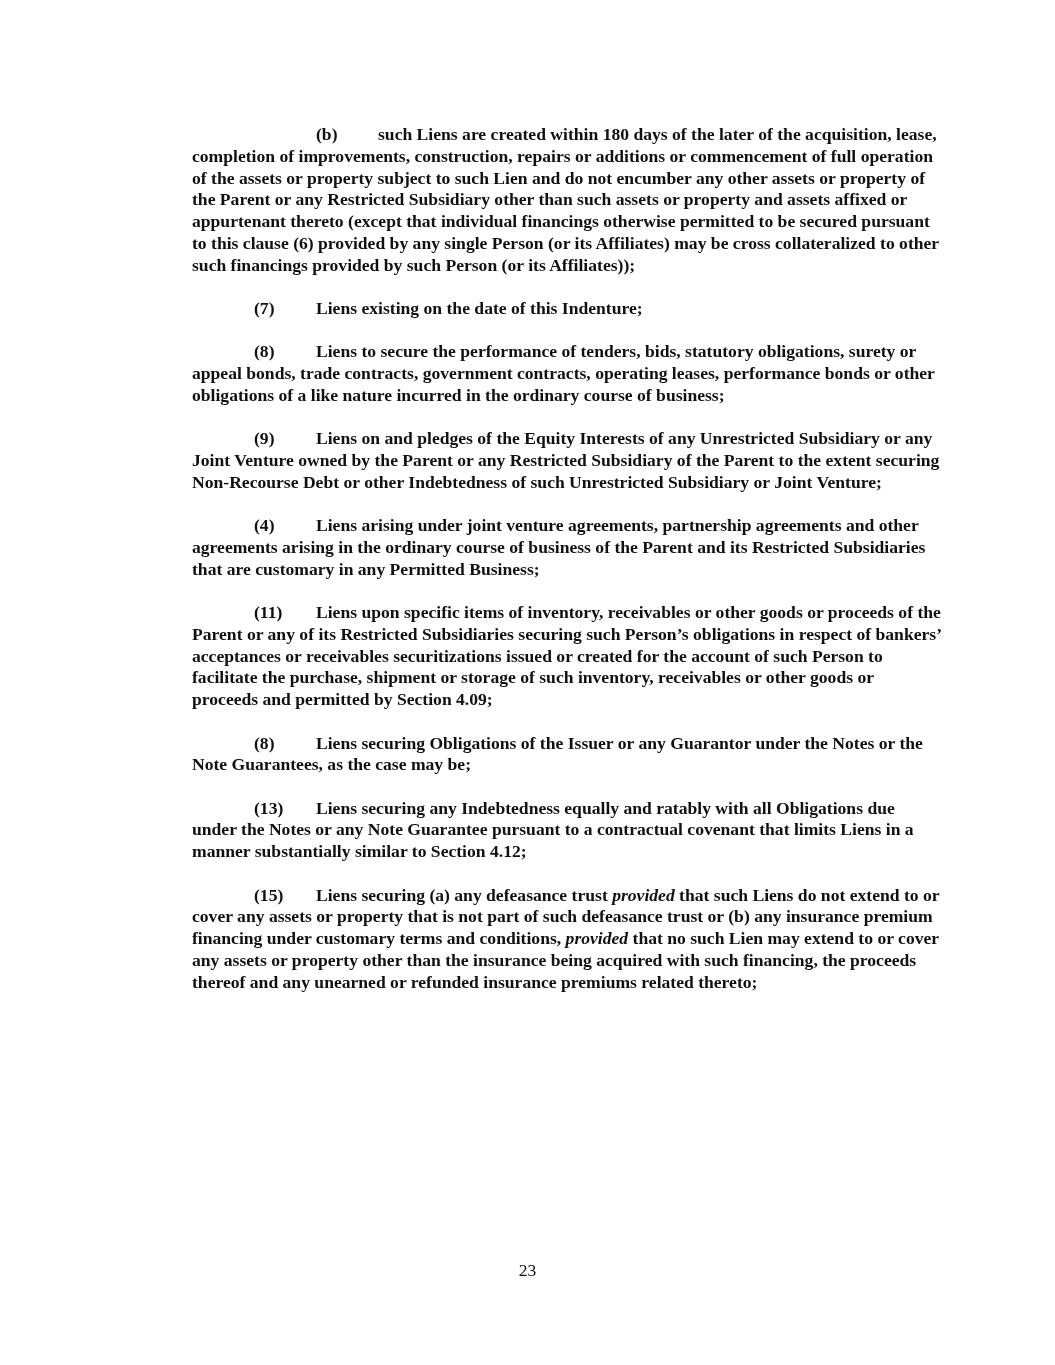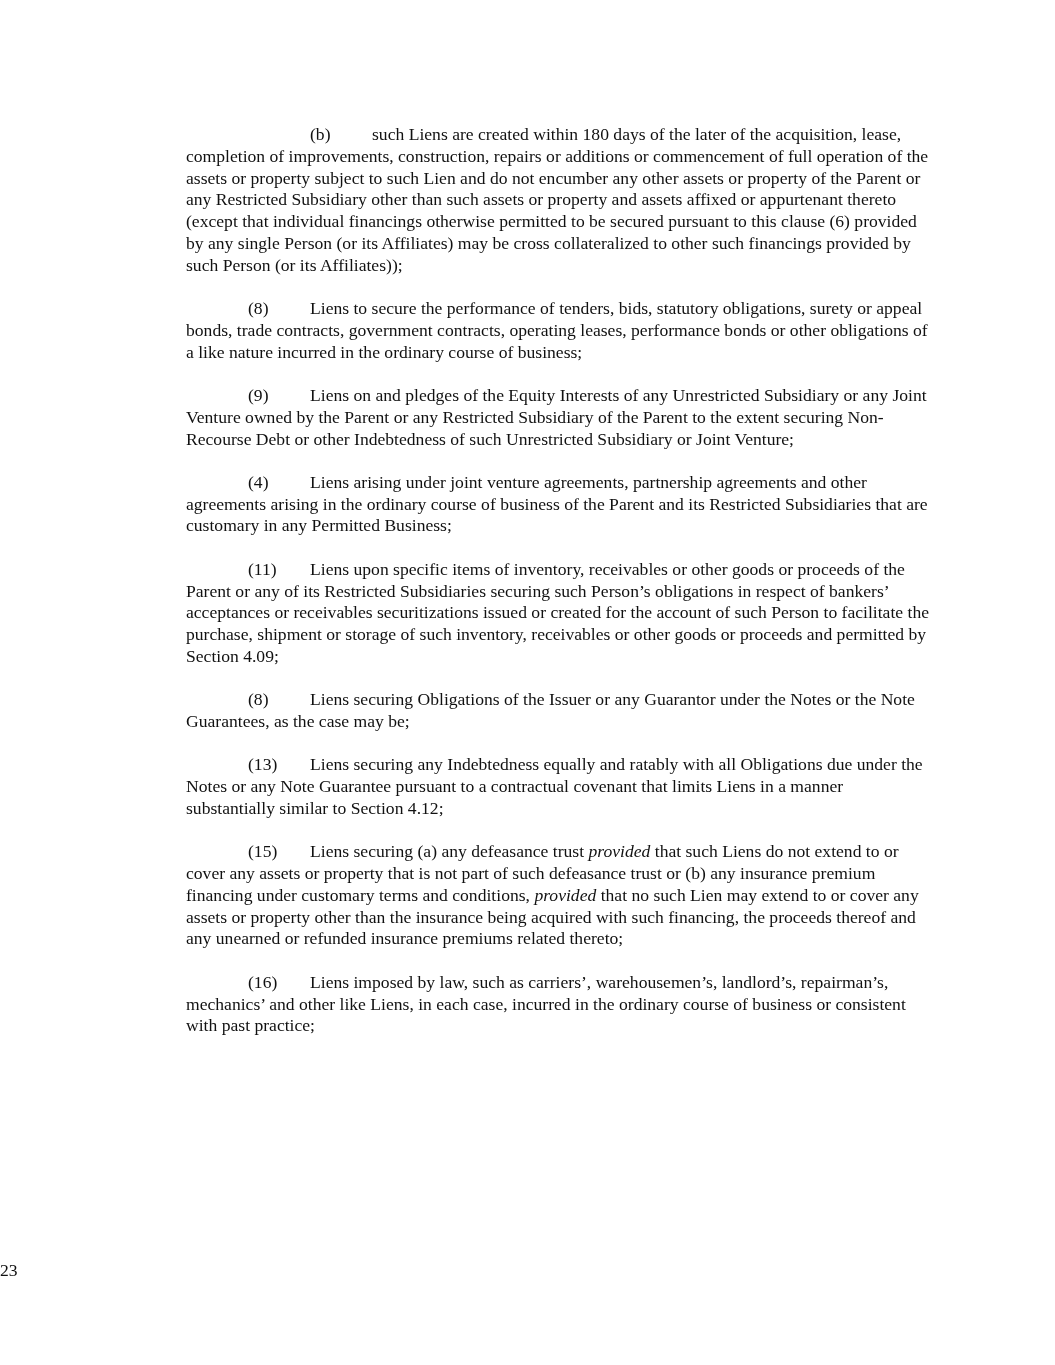--- a/index.html
+++ b/index.html
@@ -12,23 +12,24 @@
     height: 1365px;
     position: relative;
     overflow: hidden;
     font-family: "Liberation Serif", "DejaVu Serif", serif;
     color: #111111;
     font-size: 17.6px;
     line-height: 21.8px;
   }
   .page {
     position: absolute;
-    left: 186px;
+    left: 192px;
     top: 124px;
     width: 750px;
+    font-weight: bold;
   }
   .para {
     margin: 0 0 21.5px 0;
     text-indent: 62px;
     text-align: left;
   }
   .para.sub {
     text-indent: 124px;
   }
   .label {
@@ -38,31 +39,35 @@
   }
   .label.lbl-b {
     width: 62px;
   }
   .it { font-style: italic; text-align: right; }
   .page-number {
     position: absolute;
     left: 0;
     width: 1055px;
     top: 1260px;
+    text-align: center;
   }
 </style>
 </head>
 <body>
 
 <div class="page">
 
   <p class="para sub">
     <span class="label lbl-b">(b)</span><span>such Liens are created within 180 days of the later of the acquisition, lease, completion of improvements, construction, repairs or additions or commencement of full operation of the assets or property subject to such Lien and do not encumber any other assets or property of the Parent or any Restricted Subsidiary other than such assets or property and assets affixed or appurtenant thereto (except that individual financings otherwise permitted to be secured pursuant to this clause (6) provided by any single Person (or its Affiliates) may be cross collateralized to other such financings provided by such Person (or its Affiliates));</span>
   </p>
 
+  <p class="para">
+    <span class="label">(7)</span><span>Liens existing on the date of this Indenture;</span>
+  </p>
 
   <p class="para">
     <span class="label">(8)</span><span>Liens to secure the performance of tenders, bids, statutory obligations, surety or appeal bonds, trade contracts, government contracts, operating leases, performance bonds or other obligations of a like nature incurred in the ordinary course of business;</span>
   </p>
 
   <p class="para">
     <span class="label">(9)</span><span>Liens on and pledges of the Equity Interests of any Unrestricted Subsidiary or any Joint Venture owned by the Parent or any Restricted Subsidiary of the Parent to the extent securing Non-Recourse Debt or other Indebtedness of such Unrestricted Subsidiary or Joint Venture;</span>
   </p>
 
   <p class="para">
@@ -79,19 +84,16 @@
 
   <p class="para">
     <span class="label">(13)</span><span>Liens securing any Indebtedness equally and ratably with all Obligations due under the Notes or any Note Guarantee pursuant to a contractual covenant that limits Liens in a manner substantially similar to Section 4.12;</span>
   </p>
 
 
   <p class="para">
     <span class="label">(15)</span><span>Liens securing (a) any defeasance trust </span><span class="it">provided</span><span> that such Liens do not extend to or cover any assets or property that is not part of such defeasance trust or (b) any insurance premium financing under customary terms and conditions, </span><span class="it">provided</span><span> that no such Lien may extend to or cover any assets or property other than the insurance being acquired with such financing, the proceeds thereof and any unearned or refunded insurance premiums related thereto;</span>
   </p>
 
-  <p class="para">
-    <span class="label">(16)</span><span>Liens imposed by law, such as carriers’, warehousemen’s, landlord’s, repairman’s, mechanics’ and other like Liens, in each case, incurred in the ordinary course of business or consistent with past practice;</span>
-  </p>
 
 </div>
 
 <div class="page-number">23</div>
 
 </body></html>

